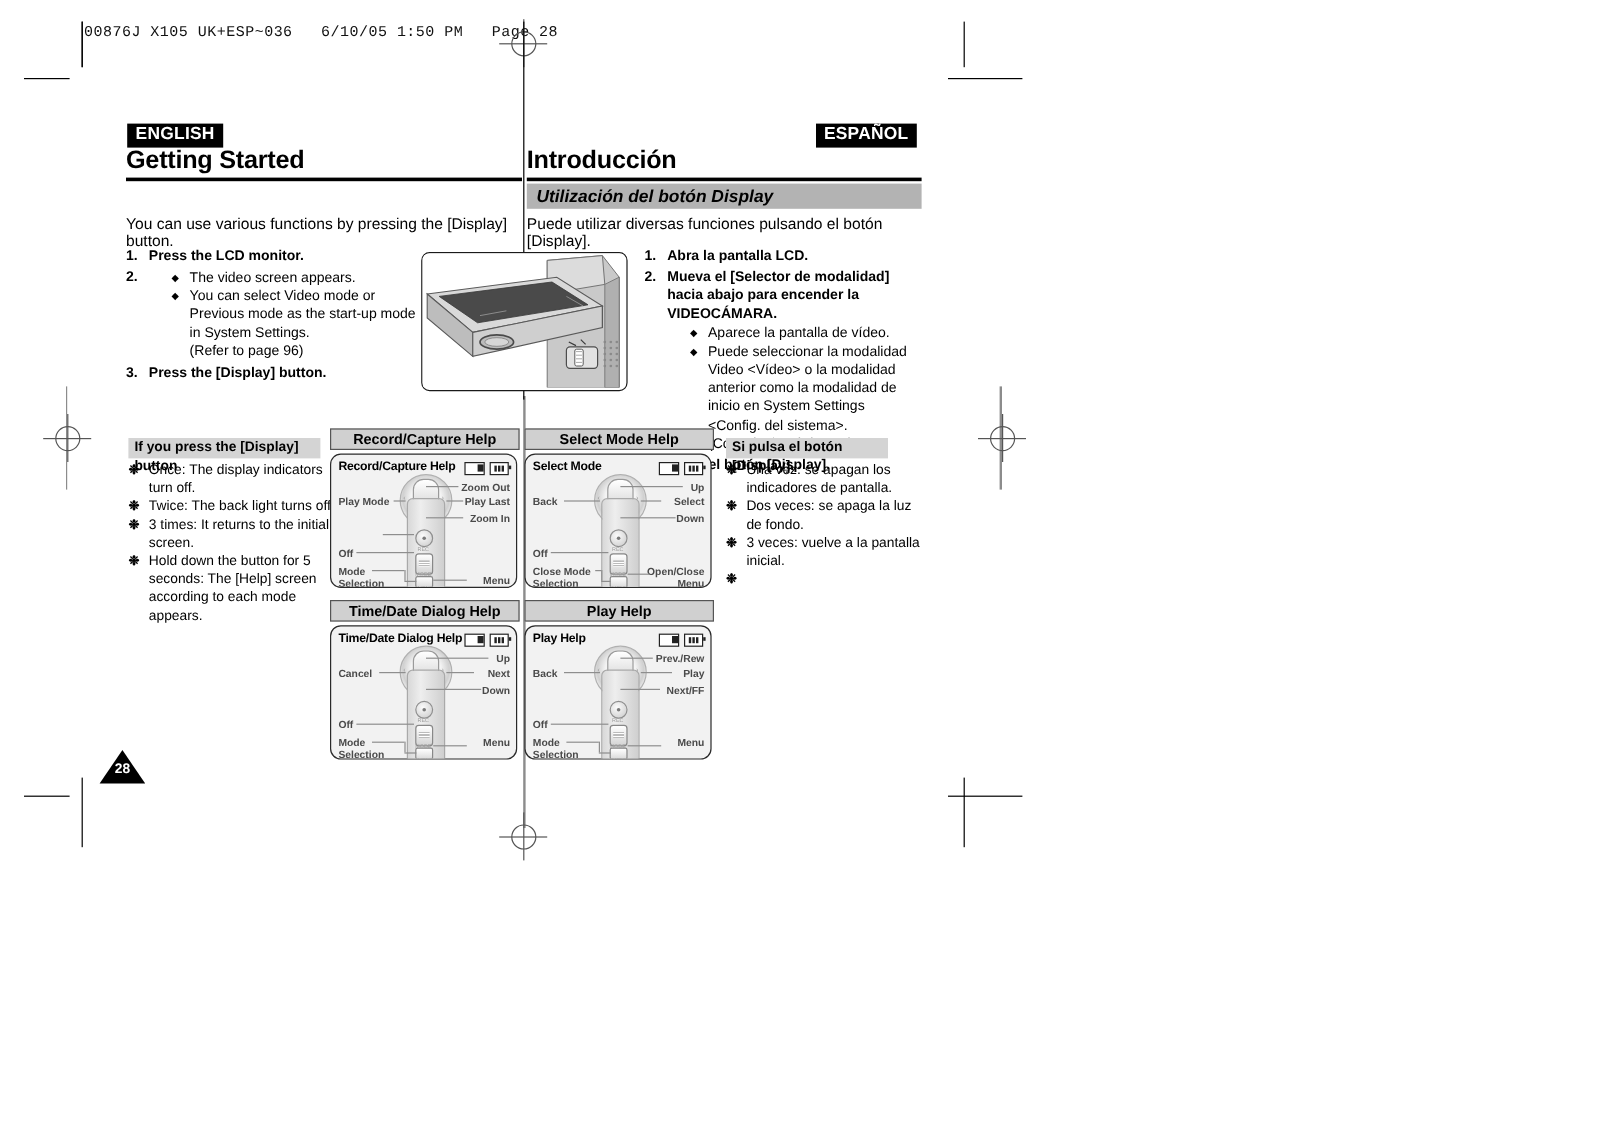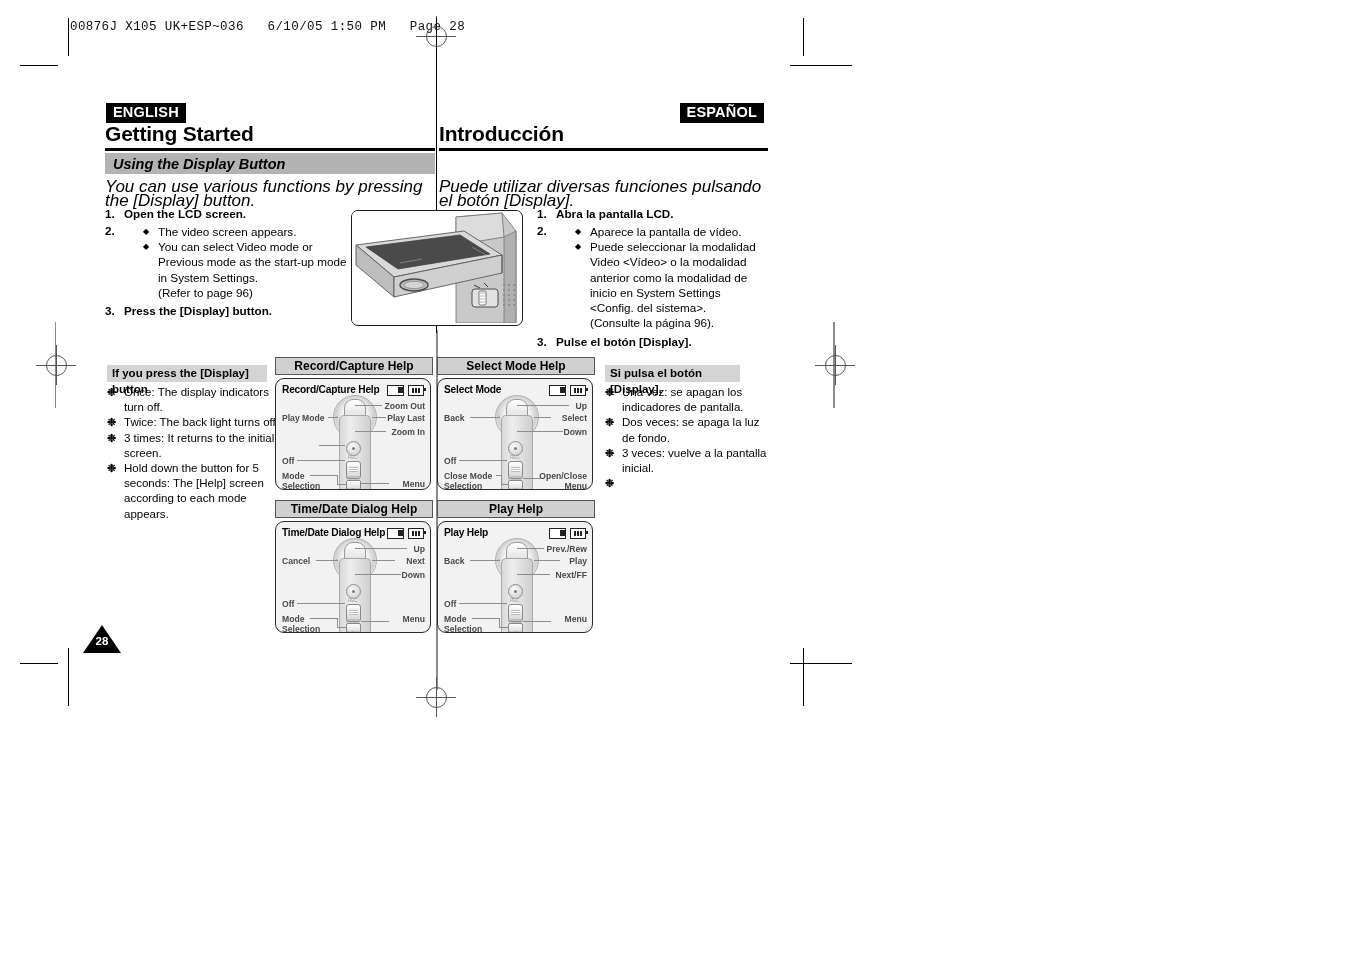--- a/index.html
+++ b/index.html
@@ -100,23 +100,22 @@
     font-weight: bold;
     font-size: 14.5px;
     padding: 2px 0 0 8px;
     line-height: 19px;
   }
   #sec-en { left: 105px; top: 153px; width: 330px; }
   #sec-es { left: 439px; top: 153px; width: 329px; }
 
   .intro-line {
     position: absolute;
-    font-size: 17px;
+    font-size: 13px;
     line-height: 14px;
-    font-style: italic;
   }
   #intro-en { left: 105px; top: 180px; width: 340px; }
   #intro-es { left: 439px; top: 180px; width: 340px; }
 
   
   .steps { position: absolute; font-size: 11.7px; }
   #steps-en { left: 105px; top: 206px; width: 250px; }
   #steps-es { left: 537px; top: 206px; width: 230px; }
 
   .step {
@@ -365,35 +364,35 @@
     <div class="c"></div>
   </div>
 
 <div class="page">
 
   <div class="column-divider"></div>
 
   <div class="lang-tag" id="lang-en">ENGLISH</div>
   <div class="chapter-title" id="title-en">Getting Started</div>
   <div class="title-underline" id="ul-en"></div>
-  <div class="section-bar" id="sec-en">
-      <span>Using the Display Button</span>
-    </div>
   <div class="intro-line" id="intro-en">You can use various functions by pressing the [Display] button.</div>
 
   <div class="lang-tag" id="lang-es">ESPAÑOL</div>
   <div class="chapter-title" id="title-es">Introducción</div>
   <div class="title-underline" id="ul-es"></div>
+  <div class="section-bar" id="sec-es">
+      <span>Utilización del botón Display</span>
+    </div>
   <div class="intro-line" id="intro-es">Puede utilizar diversas funciones pulsando el botón [Display].</div>
 
   <div class="steps" id="steps-en">
       <div class="step">
         <div class="step-num">1.</div>
         <div style="flex: 1 1 0%;">
-          <div class="step-text">Open the LCD screen.</div>
+          <div class="step-text">Press the LCD monitor.</div>
         </div>
       </div>
       <div class="step">
         <div class="step-num">2.</div>
         <div style="flex: 1 1 0%;">
           <div class="bullets">
             <div class="bullet">
               <div class="dia">◆</div>
               <div class="btext">The video screen appears.</div>
             </div>
@@ -415,20 +414,21 @@
   <div class="steps" id="steps-es">
       <div class="step">
         <div class="step-num">1.</div>
         <div style="flex: 1 1 0%;">
           <div class="step-text">Abra la pantalla LCD.</div>
         </div>
       </div>
       <div class="step">
         <div class="step-num">2.</div>
         <div style="flex: 1 1 0%;">
+          <div class="step-text">Mueva el [Selector de modalidad] hacia abajo para encender la VIDEOCÁMARA.</div>
           <div class="bullets">
             <div class="bullet">
               <div class="dia">◆</div>
               <div class="btext">Aparece la pantalla de vídeo.</div>
             </div>
             <div class="bullet">
               <div class="dia">◆</div>
               <div class="btext">Puede seleccionar la modalidad Video &lt;Vídeo&gt; o la modalidad anterior como la modalidad de inicio en System Settings &lt;Config. del sistema&gt;.</div>
             </div>
             <div class="cont-line">(Consulte la página 96).</div>

